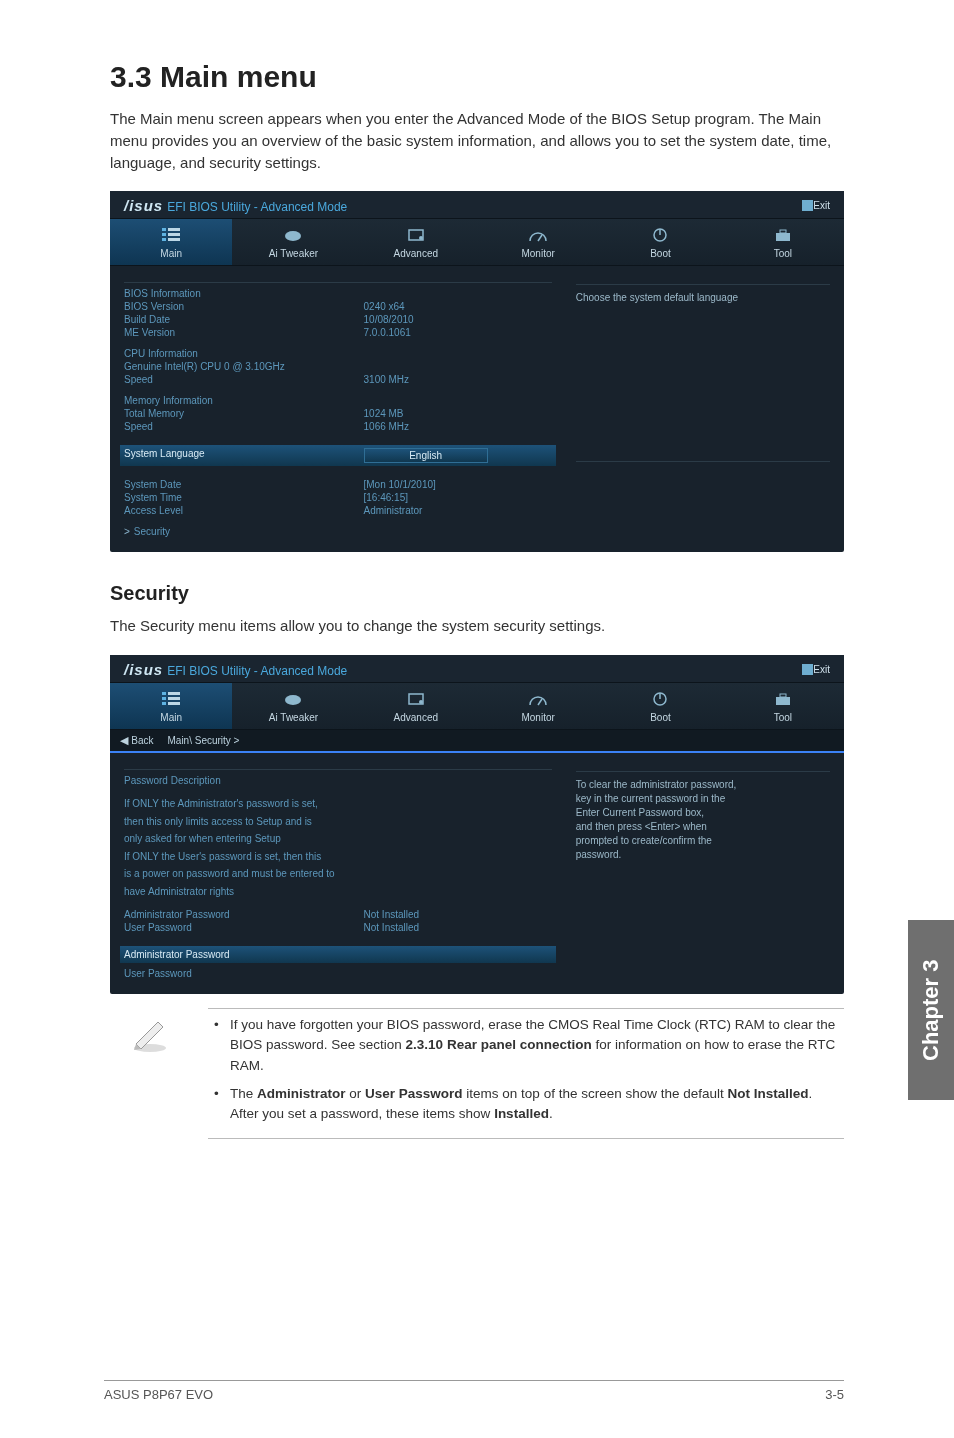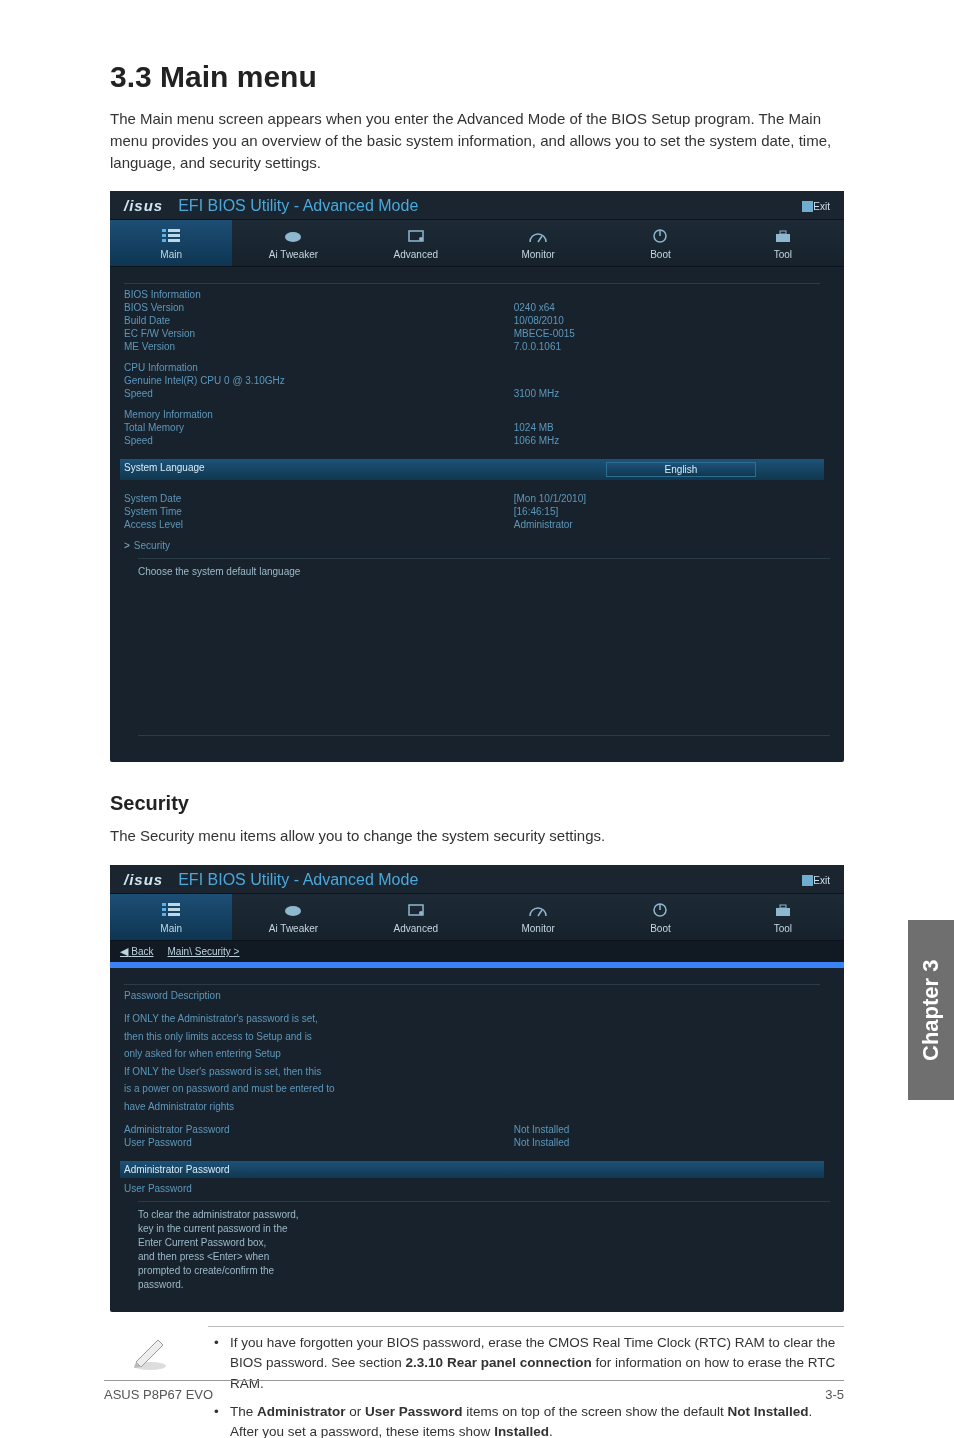--- a/index.html
+++ b/index.html
@@ -46,32 +46,32 @@
   .bios-header {
     display: flex;
     align-items: center;
     justify-content: space-between;
     padding: 6px 14px 4px 14px;
     background: #1a2530;
   }
   .bios-brand {
     display: flex;
     align-items: baseline;
-    gap: 15px;
+    gap: 4px;
   }
   .bios-brand .logo {
     font-weight: bold;
     font-style: italic;
     color: #cfe7f3;
     font-size: 15px;
     letter-spacing: 1px;
   }
   .bios-brand .title {
     color: #4aa8dc;
-    font-size: 16px;
+    font-size: 12px;
   }
   .bios-exit {
     display: flex; align-items: center; gap: 0;
     font-size: 10px; color: #cfe0ea;
   }
   .bios-exit .icon {
     width: 11px; height: 11px; background: #6faed0; display:inline-block;
   }
   .bios-tabs {
     display: flex;
@@ -93,23 +93,22 @@
     margin: 0 auto 4px auto;
     width: 20px; height: 16px;
     color: #bcd7e6;
   }
   .bios-tab .label {
     font-size: 10px;
     color: #c4d7e2;
   }
   .bios-body {
     display: flex;
-    padding: 12px 14px 20px 14px;
+    padding: 12px 14px 14px 14px;
     min-height: 100px;
-    flex-direction: column;
   }
   .bios-left { flex: 0 0 62%; padding-right: 10px; }
   .bios-right {
     flex: 1;
     border-left: 0;
     padding-left: 14px;
     color: #9cb9c9;
     font-size: 10px;
     line-height: 1.4;
   }
@@ -147,22 +146,21 @@
   .row .bracket { color:#5c97bb; }
   .row.sub { color:#5c97bb; }
   .row.sub .chev { margin-right:4px; color:#8ab4cc; }
   .breadcrumb-bar {
     display:flex; align-items:center;
     background:#111a22;
     padding:4px 10px;
     font-size:10px;
     color:#bcd2de;
     gap:14px;
-    border-bottom:6px solid #3b82f6;
-    text-decoration:underline;
+    border-bottom:2px solid #3b82f6;
   }
   .breadcrumb-bar .back-arrow { font-size:11px; }
   .para-block {
     color:#5c97bb;
     font-size:10px;
     line-height:1.35;
     padding:2px 0;
   }
   .hr-line { border-top:1px solid #2b3b47; margin:4px 0; }
 
@@ -314,24 +312,20 @@
         </div>
       <div class="row">
           <span class="k">BIOS Version</span>
           <span class="v">0240 x64</span>
         </div>
       <div class="row">
           <span class="k">Build Date</span>
           <span class="v">10/08/2010</span>
         </div>
       <div class="row">
-          <span class="k">EC F/W Version</span>
-          <span class="v">MBECE-0015</span>
-        </div>
-      <div class="row">
           <span class="k">ME Version</span>
           <span class="v">7.0.0.1061</span>
         </div>
       <div class="section-gap"></div>
       <div class="row">
           <span class="k">CPU Information</span>
         </div>
       <div class="row">
           <span class="k" style="flex:0 0 100%;">Genuine Intel(R) CPU 0 @ 3.10GHz</span>
         </div>

